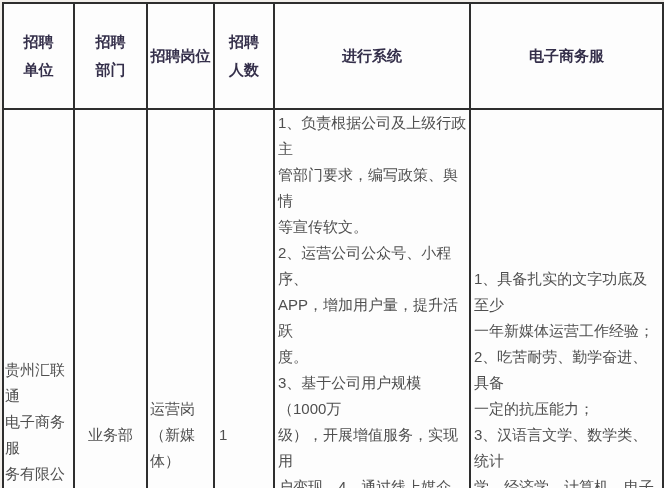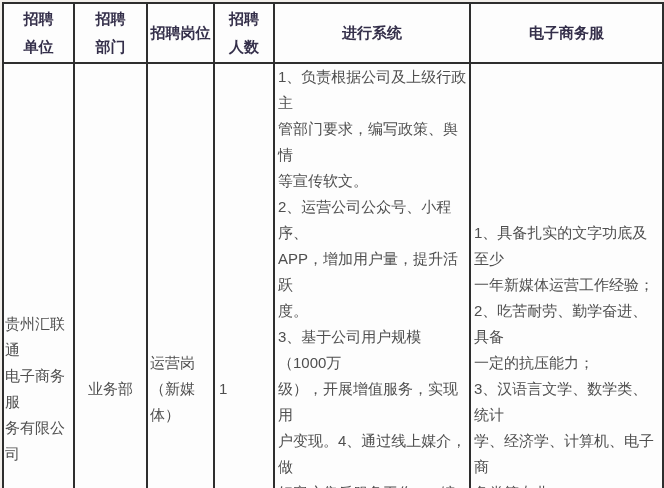--- a/index.html
+++ b/index.html
@@ -75,21 +75,21 @@
   <table class="recruit">
     <colgroup>
       <col style="width:71px">
       <col style="width:73px">
       <col style="width:67px">
       <col style="width:60px">
       <col style="width:196px">
       <col style="width:193px">
     </colgroup>
     <thead>
-      <tr style="height:60px">
+      <tr style="height:106px">
         <th class="hdr">招聘
 单位</th>
         <th class="hdr">招聘
 部门</th>
         <th class="hdr">招聘岗位</th>
         <th class="hdr">招聘
 人数</th>
         <th class="hdr">进行系统</th>
         <th class="hdr">电子商务服</th>
       </tr>

